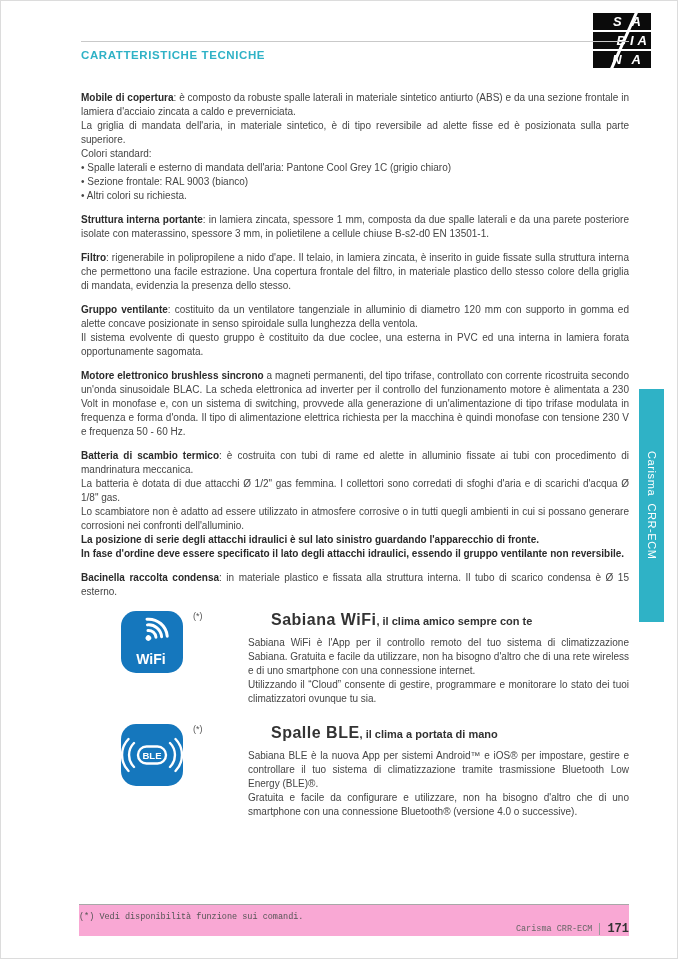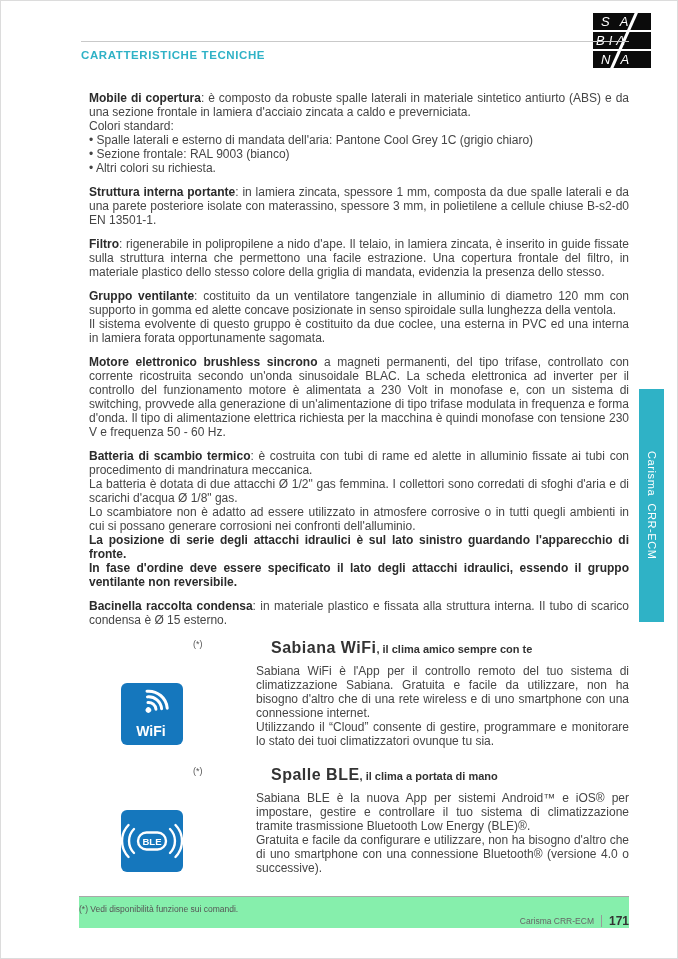--- a/index.html
+++ b/index.html
@@ -11,22 +11,22 @@
   .page {
     position:relative; width:678px; height:959px;
     background:#ffffff; overflow:hidden;
     border:1px solid #dcdcdc;
     color:var(--text,#454545);
   }
 
   
   .logo { position:absolute; top:12px; right:26px; width:58px; }
   .logo-row {
-    background:#0b0b0b; color:#fff; font-weight:normal; font-style:italic;
-    height:17px; line-height:17px; font-size:13px; text-align:left;
+    background:#0b0b0b; color:#fff; font-weight:bold; font-style:italic;
+    height:17px; line-height:17px; font-size:13px; text-align:right;
     margin-bottom:2px;
   }
   .logo-row.l1, .logo-row.l3 { letter-spacing:10px; padding-left:8px; }
   .logo-row.l2 { letter-spacing:4px; padding-left:3px; }
   .logo-stripe {
     position:absolute; top:-5px; left:28px; width:3px; height:72px;
     background:#fff; transform:rotate(24deg); pointer-events:none;
   }
 
   
@@ -39,45 +39,44 @@
 
   
   .content { position:absolute; left:80px; top:40px; width:548px; }
   .header-rule { border-top:1px solid #c9c9c9; }
   .page-title {
     color:var(--accent,#2fb2c6); font-size:11.5px; font-weight:bold;
     letter-spacing:.6px; padding-top:7px; margin-bottom:30px;
   }
 
   .sec { margin-bottom:10px; }
-  .t { font-size:12px; line-height:14px; text-align:justify; color:var(--text,#454545);margin-left:8px; }
+  .t { font-size:10px; line-height:14px; text-align:justify; color:var(--text,#454545); }
   .lead { font-weight:bold; color:var(--text-dark,#2b2b2b); }
   .bold { font-weight:bold; color:var(--text-dark,#2b2b2b); }
   ul.bullets { list-style:none; }
   ul.bullets li::before { content:"• "; }
 
   
   .features { margin-top:12px; }
   .feature { display:flex; margin-bottom:18px; }
   .feature-left { width:167px; flex:none; padding-left:40px; display:flex; align-items:flex-start; }
   .app-icon {
-    width:62px; height:62px; border-radius:6px; flex:none;
+    width:62px; height:62px; border-radius:15px; flex:none;
     background:var(--icon-blue,#1577bd);
-    margin-top:44px;
   }
   .app-icon svg { display:block; width:62px; height:62px; }
   svg text { font-family:"Liberation Sans","DejaVu Sans",sans-serif; }
   .asterisk { font-size:9px; color:#555; margin-left:10px; line-height:10px; }
   .feature-body { flex:1; }
   .feature-title { margin-bottom:7px;margin-left:23px; }
   .brand { font-size:16px; font-weight:bold; color:#333; letter-spacing:.5px; }
   .title-rest { font-size:11px; font-weight:bold; color:#333; }
 
   
-  .footer { position:absolute; left:78px; right:48px; bottom:30px; background:#86efac; }
+  .footer { position:absolute; left:78px; right:48px; bottom:22px; background:#f9a8d4;font-family:Liberation Mono, monospace; }
   .footer-rule { border-top:1px solid #a8a8a8; margin-bottom:7px; }
   .footer-row { display:flex; justify-content:space-between; align-items:flex-start; }
   .footnote { font-size:8.5px; color:#555; }
   .page-ref { display:flex; align-items:center; gap:7px; margin-top:10px; }
   .page-ref-label { font-size:8.5px; color:#666; }
   .page-ref-divider { width:1px; height:12px; background:#999; }
   .page-number { font-size:12px; font-weight:bold; color:#333; }
 </style>
 </head>
 <body>
@@ -94,20 +93,21 @@
   <div class="side-tab">
     <span>Carisma  CRR-ECM</span>
   </div>
 
   <div class="content">
     <div class="header-rule"></div>
     <h1 class="page-title">CARATTERISTICHE TECNICHE</h1>
 
     <section class="sec">
       <p class="t"><strong class="lead">Mobile di copertura</strong><span>: è composto da robuste spalle laterali in materiale sintetico antiurto (ABS) e da una sezione frontale in lamiera d'acciaio zincata a caldo e preverniciata.</span></p>
+      <p class="t">La griglia di mandata dell'aria, in materiale sintetico, è di tipo reversibile ad alette fisse ed è posizionata sulla parte superiore.</p>
       <p class="t">Colori standard:</p>
       <ul class="bullets">
         <li class="t">Spalle laterali e esterno di mandata dell'aria: Pantone Cool Grey 1C (grigio chiaro)</li>
         <li class="t">Sezione frontale: RAL 9003 (bianco)</li>
         <li class="t">Altri colori su richiesta.</li>
       </ul>
     </section>
 
     <section class="sec">
       <p class="t"><strong class="lead">Struttura interna portante</strong><span>: in lamiera zincata, spessore 1 mm, composta da due spalle laterali e da una parete posteriore isolate con materassino, spessore 3 mm, in polietilene a cellule chiuse B-s2-d0 EN 13501-1.</span></p>

